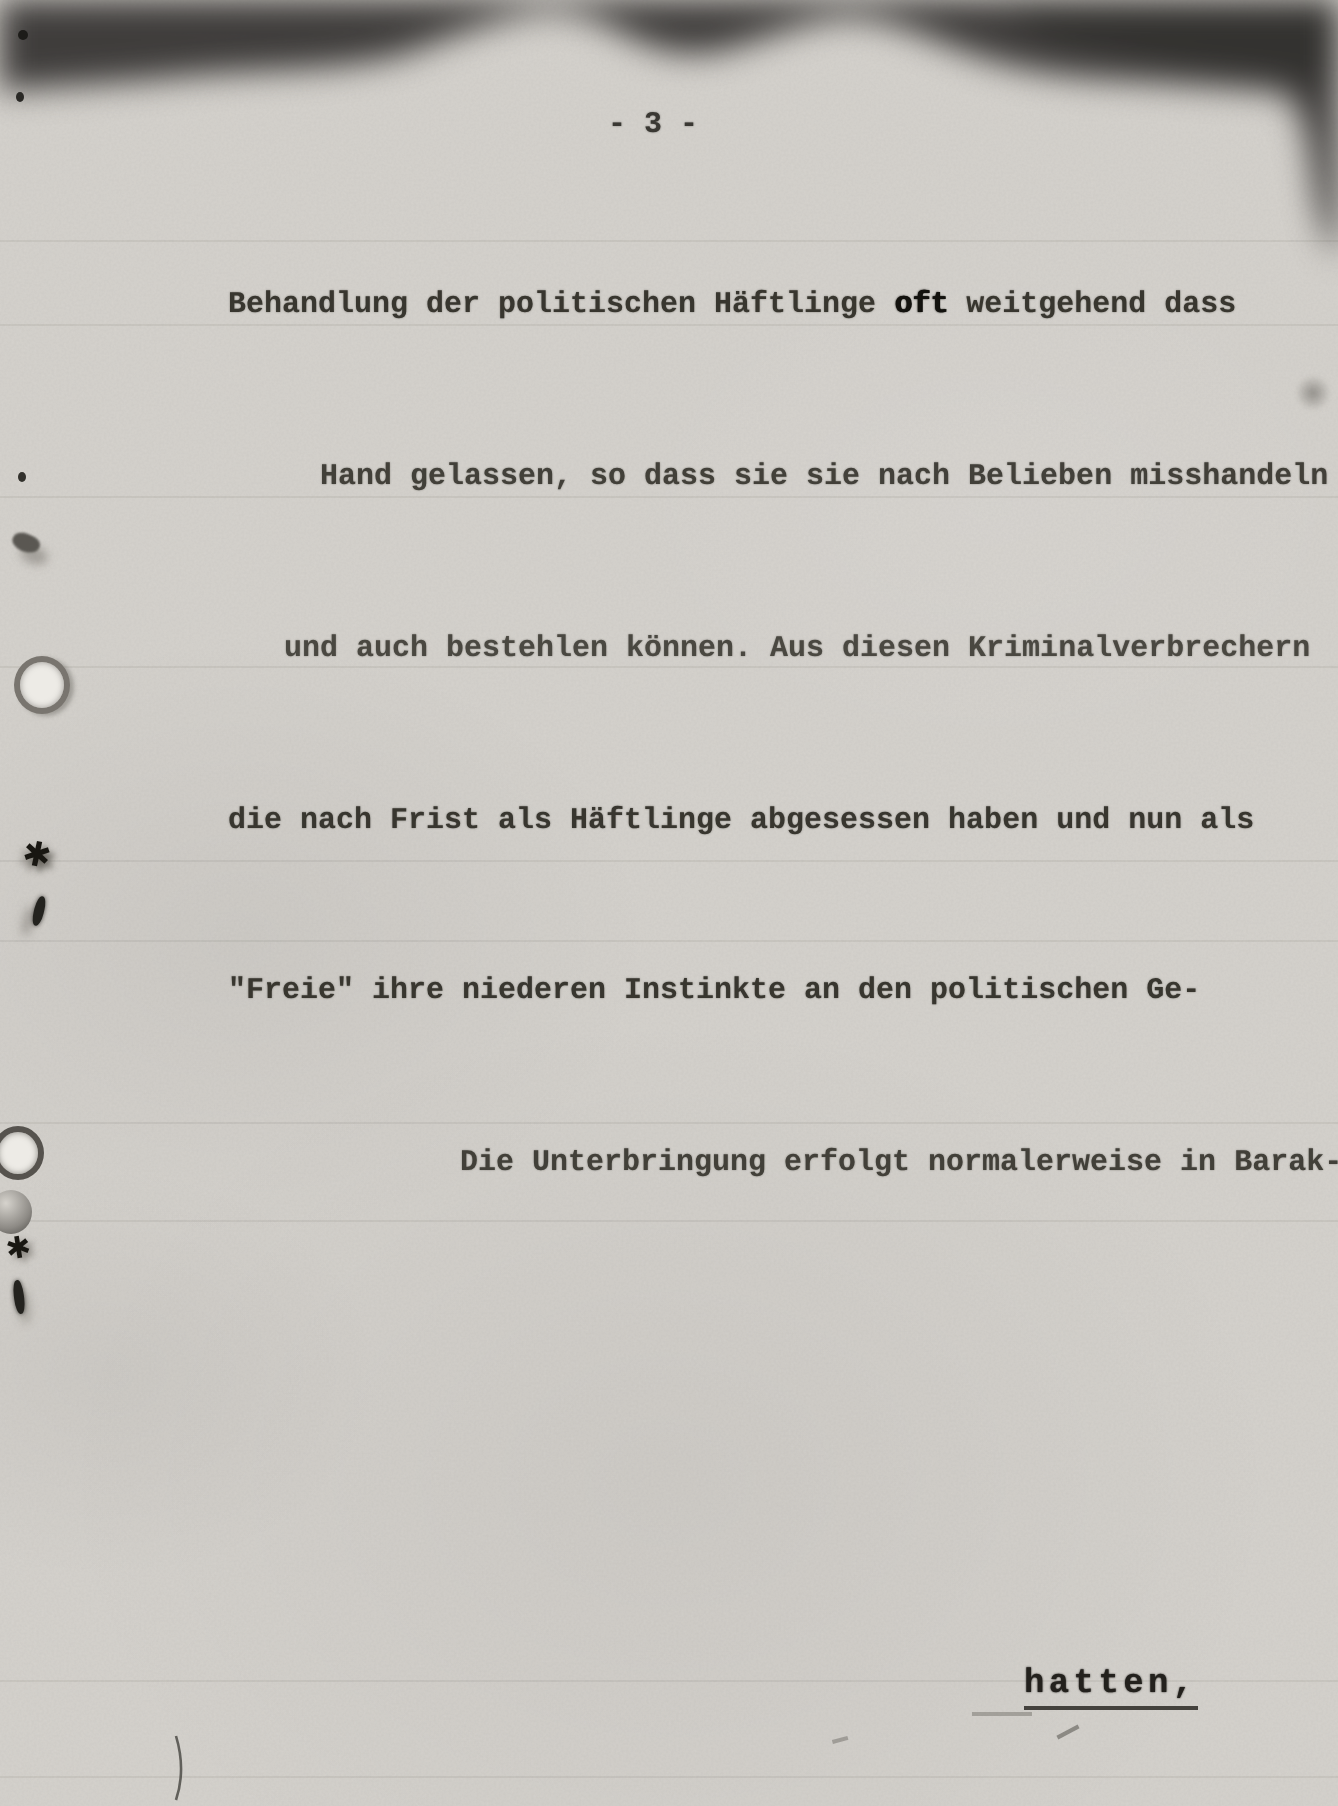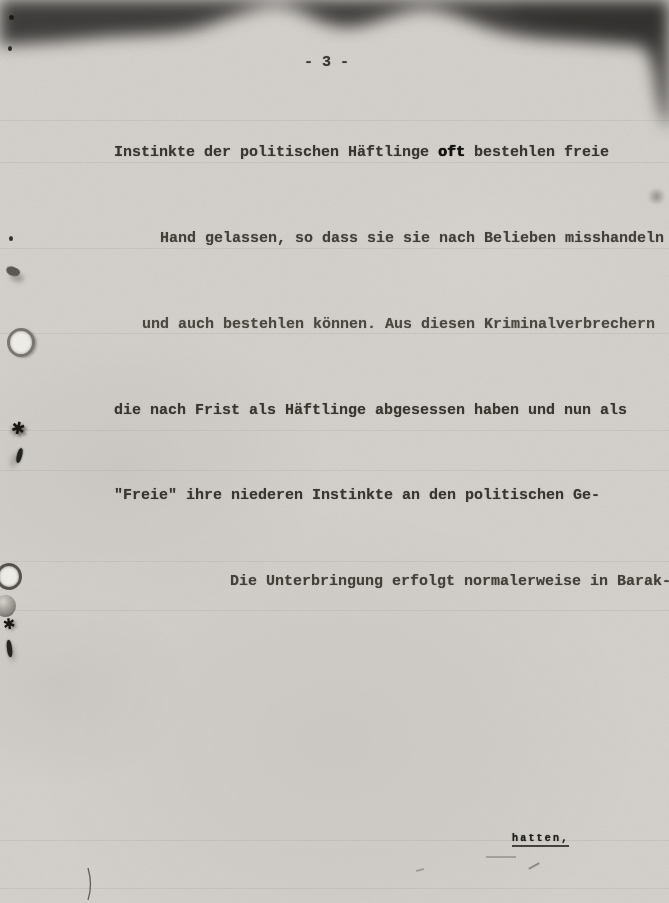--- a/index.html
+++ b/index.html
@@ -28,21 +28,21 @@
     color:#38362f;white-space:pre;
     text-shadow:0 0 1px rgba(56,54,47,.55);
   }
   .line{height:28.6px;}
   .line.indent{padding-left:70px;}
   .line:nth-child(4n+2){opacity:.93;margin-left:46px;}
   .line:nth-child(5n+3){opacity:.88;margin-left:28px;}
   .bold-word{color:#13120e;text-shadow:0 0 1px #13120e,.5px 0 0 #13120e;}
   .catchword{
     position:absolute;left:512px;top:833px;
-    font-size:10px;font-weight:bold;letter-spacing:2.2px;
+    font-size:17px;font-weight:bold;letter-spacing:2.2px;
     color:#23211d;border-bottom:2px solid rgba(43,41,37,.85);padding-bottom:1px;
     text-shadow:0 0 1px #23211d;
   }
   .catchword-ext{position:absolute;left:486px;top:856px;width:30px;height:2px;background:rgba(95,92,86,.4);}
   .punch{position:absolute;border-radius:50%;background:#edebe6;}
   .punch-a{left:7px;top:328px;width:22px;height:23px;border:3px solid #79756f;
     box-shadow:inset 0 0 3px rgba(84,81,76,.55), 2px 1px 2px rgba(100,97,92,.45);}
   .punch-b{left:-4px;top:563px;width:20px;height:21px;border:3px solid #56534e;
     box-shadow:inset 0 0 3px rgba(70,68,63,.6);}
   .punch-shadow{position:absolute;left:-5px;top:595px;width:21px;height:22px;border-radius:50%;
@@ -100,21 +100,21 @@
   <div class="pl" style="top:430px"></div>
   <div class="pl" style="top:470px"></div>
   <div class="pl" style="top:561px"></div>
   <div class="pl" style="top:610px"></div>
   <div class="pl" style="top:840px"></div>
   <div class="pl" style="top:888px"></div>
 
   <div class="page-number">- 3 -</div>
 
   <div class="textblock">
-    <div class="line"><span>Instinkte der politischen Häftlinge </span><span class="bold-word">oft</span><span> bestehlen freie</span></div>
+    <div class="line"><span>Behandlung der politischen Häftlinge </span><span class="bold-word">oft</span><span> weitgehend dass</span></div>
     <div class="line">Hand gelassen, so dass sie sie nach Belieben misshandeln</div>
     <div class="line">und auch bestehlen können. Aus diesen Kriminalverbrechern</div>
     <div class="line">die nach Frist als Häftlinge abgesessen haben und nun als</div>
     <div class="line">"Freie" ihre niederen Instinkte an den politischen Ge-</div>
     <div class="line indent">Die Unterbringung erfolgt normalerweise in Barak-</div>
     
     
     
     
     

